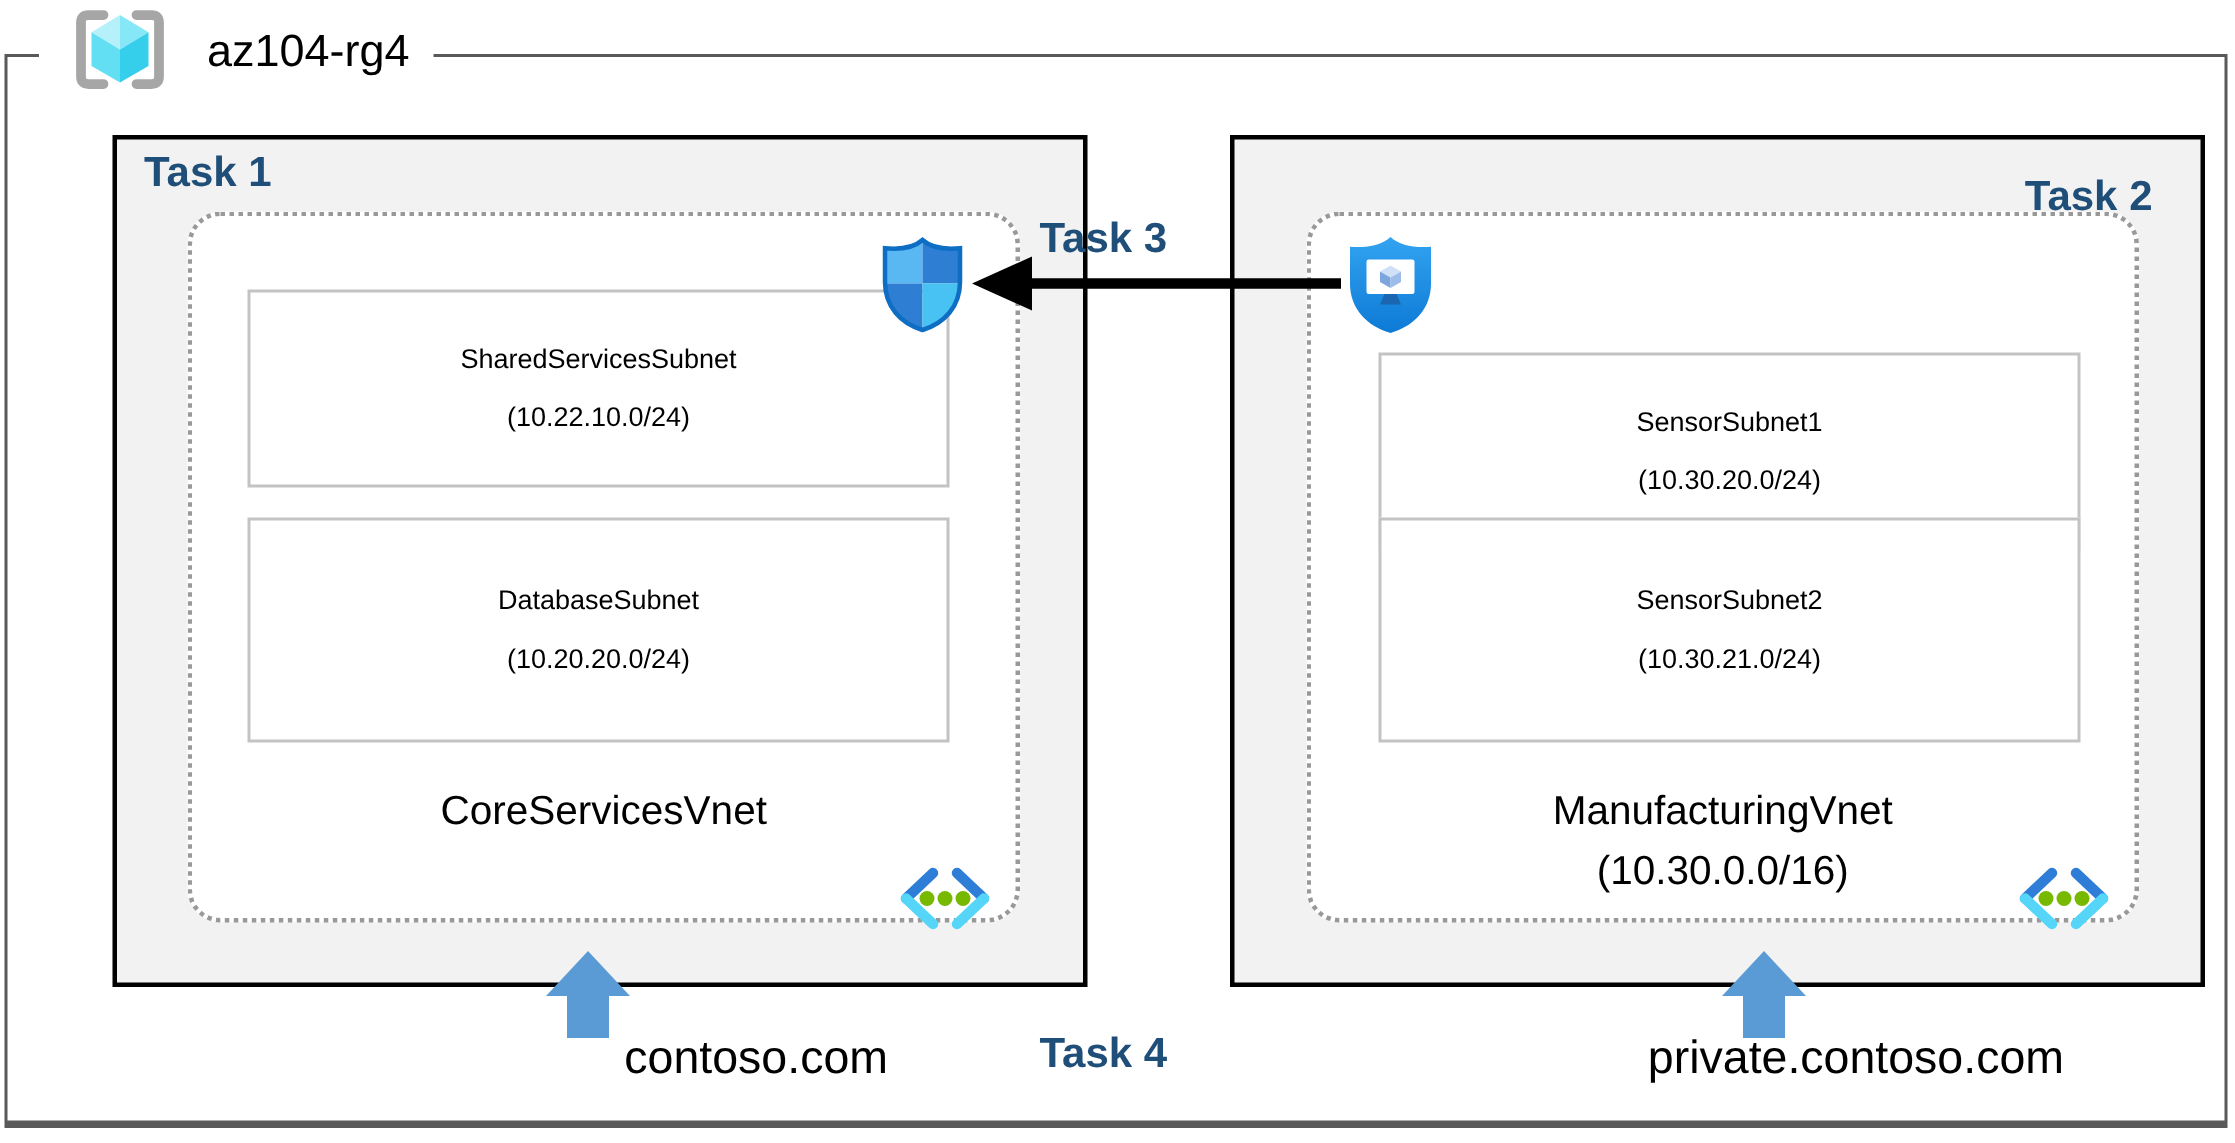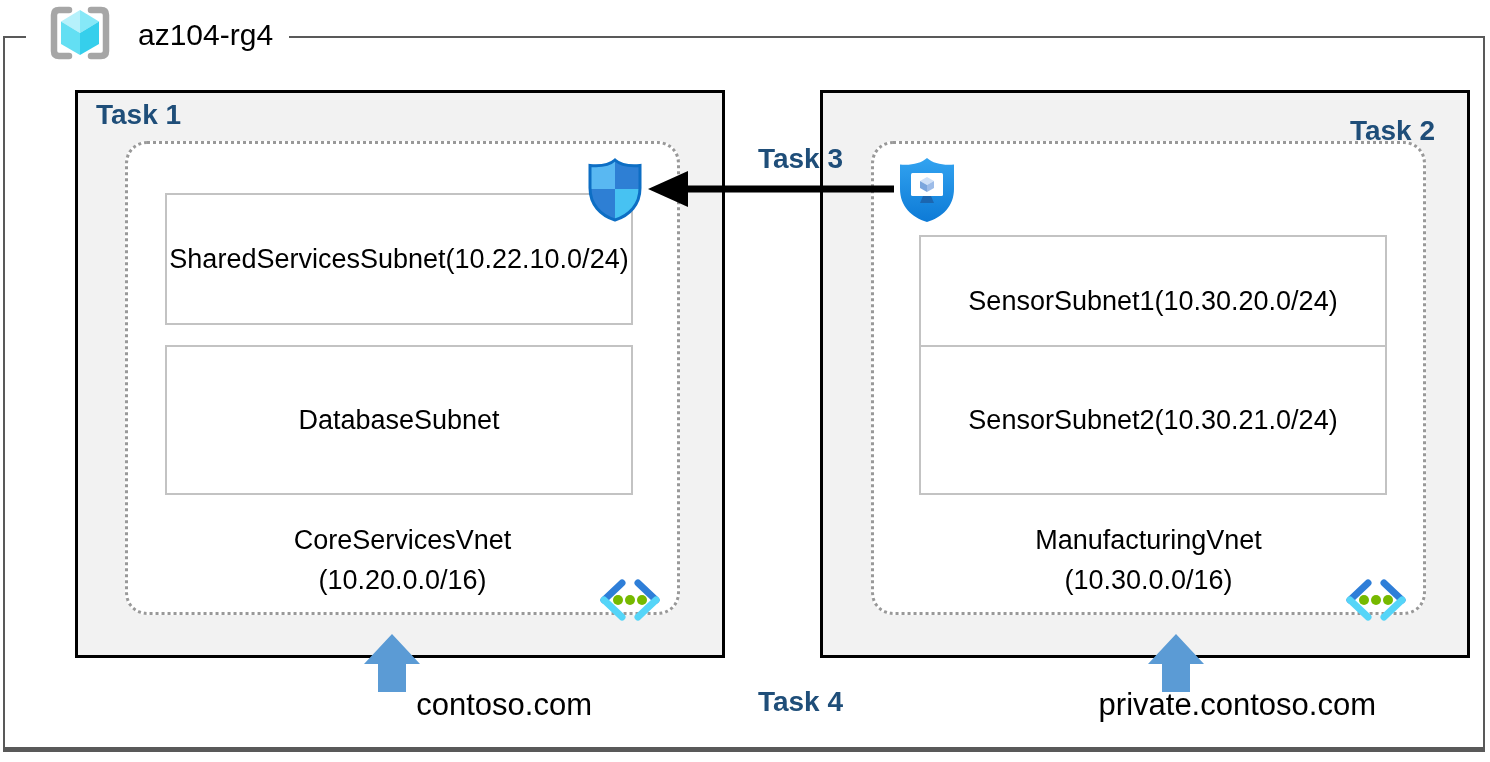--- a/index.html
+++ b/index.html
@@ -31,33 +31,33 @@
   .task-label.tl{left:18px;}
   .task-label.tr{right:32px;margin-top:16px;}
   .vnet-dotted{
     position:absolute;left:47px;top:48px;width:555px;height:474px;
     background:#ffffff;border:3px dotted #999999;border-radius:22px;
     box-sizing:border-box;
   }
   .subnet{
     position:absolute;left:37px;width:468px;
     background:#ffffff;border:2px solid #c3c3c3;box-sizing:border-box;
-    display:flex;flex-direction:row;align-items:center;justify-content:center;
-    font-size:27px;line-height:39px;text-align:center;
+    display:flex;flex-direction:column;align-items:center;justify-content:center;
+    font-size:18px;line-height:39px;text-align:center;
   }
   .subnet.s1{top:49px;height:132px;}
   .subnet.s2{top:201px;height:150px;}
   .vnet-label{
     position:absolute;left:0;right:0;top:376px;text-align:center;
     font-size:27px;line-height:40px;
   }
   .vnet-icon{position:absolute;right:14px;bottom:-16px;z-index:3;}
   .overlay{position:absolute;z-index:6;}
   .mid-label{
-    position:absolute;width:150px;text-align:right;
+    position:absolute;width:150px;text-align:left;
     font-size:28px;font-weight:bold;color:#1f4e79;z-index:6;
   }
   .dns-label{
     position:absolute;width:400px;text-align:center;
     font-size:31px;color:#000;z-index:6;top:687px;
   }
 </style>
 </head>
 <body>
 
@@ -79,24 +79,24 @@
 
 <div class="task-box left">
   <div class="task-label tl">Task 1</div>
   <div class="vnet-dotted">
     <div class="subnet s1">
       <span>SharedServicesSubnet</span>
       <span>(10.22.10.0/24)</span>
     </div>
     <div class="subnet s2">
       <span>DatabaseSubnet</span>
+      <span>(10.20.20.0/24)</span>
     </div>
     <div class="vnet-label">
       <div>CoreServicesVnet</div>
-      <div>(10.20.0.0/16)</div>
     </div>
     <span class="vnet-icon">
       <svg width="66" height="48" viewBox="0 0 66 48">
         <path d="M25 7 L7 24" stroke="#2e7ed8" stroke-width="7" stroke-linecap="round" fill="none"></path>
         <path d="M7 24 L25 41" stroke="#55d5f8" stroke-width="7" stroke-linecap="round" fill="none"></path>
         <path d="M41 7 L59 24" stroke="#2e7ed8" stroke-width="7" stroke-linecap="round" fill="none"></path>
         <path d="M59 24 L41 41" stroke="#55d5f8" stroke-width="7" stroke-linecap="round" fill="none"></path>
         <circle cx="21" cy="24" r="5" fill="#76b900"></circle>
         <circle cx="33" cy="24" r="5" fill="#76b900"></circle>
         <circle cx="45" cy="24" r="5" fill="#76b900"></circle>

